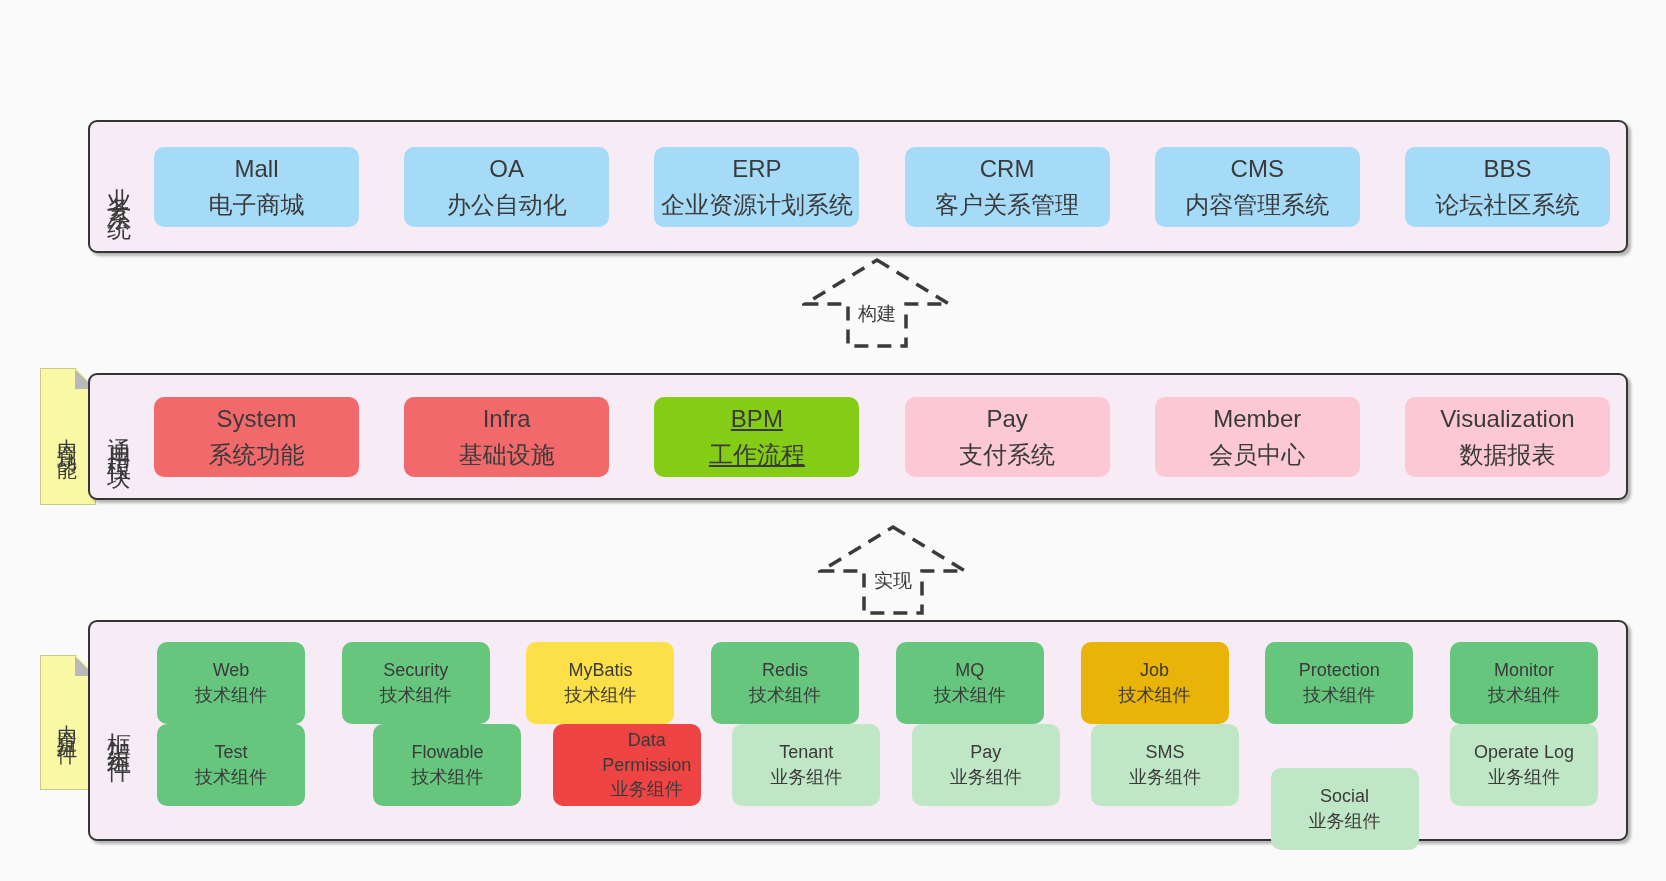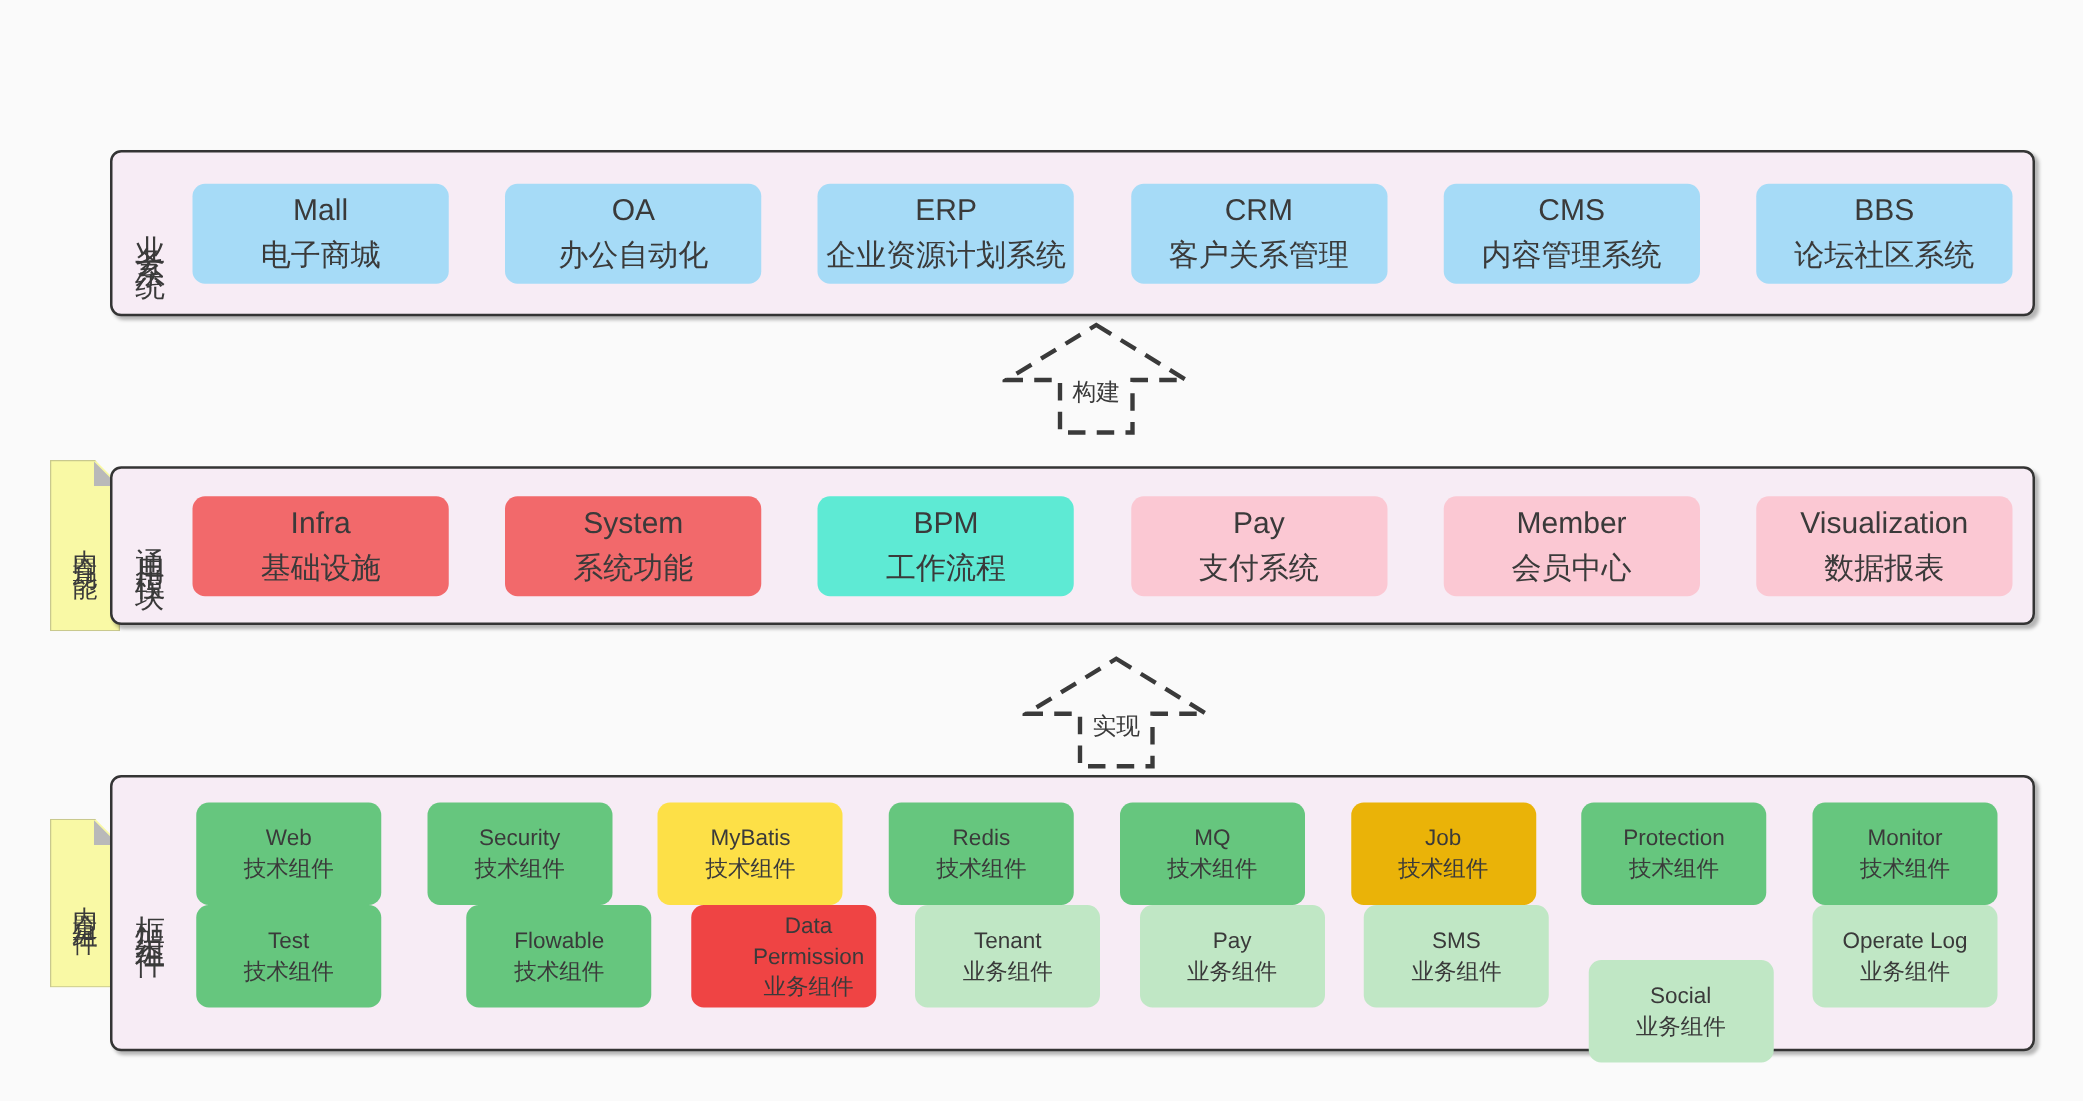--- a/index.html
+++ b/index.html
@@ -159,28 +159,28 @@
     <svg viewBox="0 0 150 92">
       <polygon points="75,3 147,47 104,47 104,89 46,89 46,47 3,47" fill="none" stroke="#3a3a3a" stroke-width="3.5" stroke-dasharray="14 9"></polygon>
     </svg>
     <span class="arrow-label">构建</span>
   </div>
 
   <section class="container c2">
     <div class="v-label">通用模块</div>
     <div class="boxes boxes-6">
         <div class="box" style="background: rgb(242, 105, 107);">
+          <div>System</div>
+          <div>系统功能</div>
+        </div>
+        <div class="box" style="background: rgb(242, 105, 107);">
           <div>Infra</div>
           <div>基础设施</div>
         </div>
-        <div class="box" style="background: rgb(242, 105, 107);">
-          <div>System</div>
-          <div>系统功能</div>
-        </div>
-        <div class="box" style="background: #5eead4;">
+        <div class="box" style="background: #84cc16; text-decoration: underline;">
           <div>BPM</div>
           <div>工作流程</div>
         </div>
         <div class="box" style="background: rgb(251, 200, 211);">
           <div>Pay</div>
           <div>支付系统</div>
         </div>
         <div class="box" style="background: rgb(251, 200, 211);">
           <div>Member</div>
           <div>会员中心</div>

